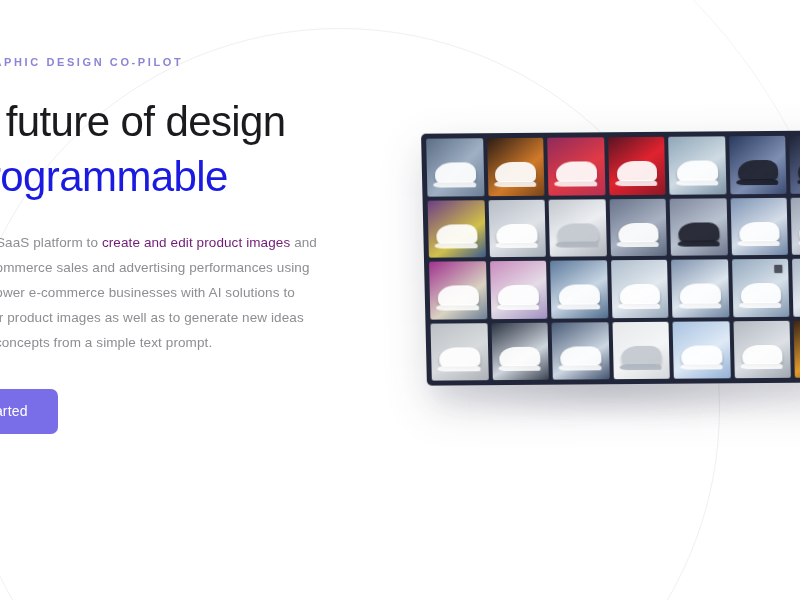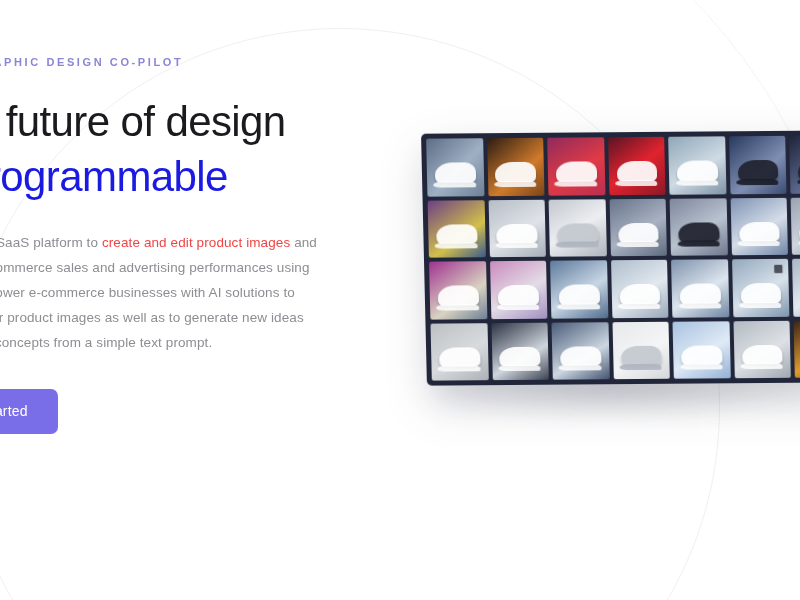--- a/index.html
+++ b/index.html
@@ -73,21 +73,21 @@
   .headline .line2 { color: #1a1ae0; display: block; }
 
   .body-copy {
     margin-top: 26px;
     width: 400px;
     font-size: 13.5px;
     line-height: 25px;
     color: #8d8d93;
     letter-spacing: 0.1px;
   }
-  .body-copy .hl { color: #ef4444; }
+  .body-copy .hl { color: #701a75; }
 
   .cta {
     display: inline-block;
     margin-top: 34px;
     background: #7a6ee8;
     color: #ffffff;
     border: none;
     border-radius: 7px;
     font-size: 14px;
     font-family: "Liberation Sans", sans-serif;

